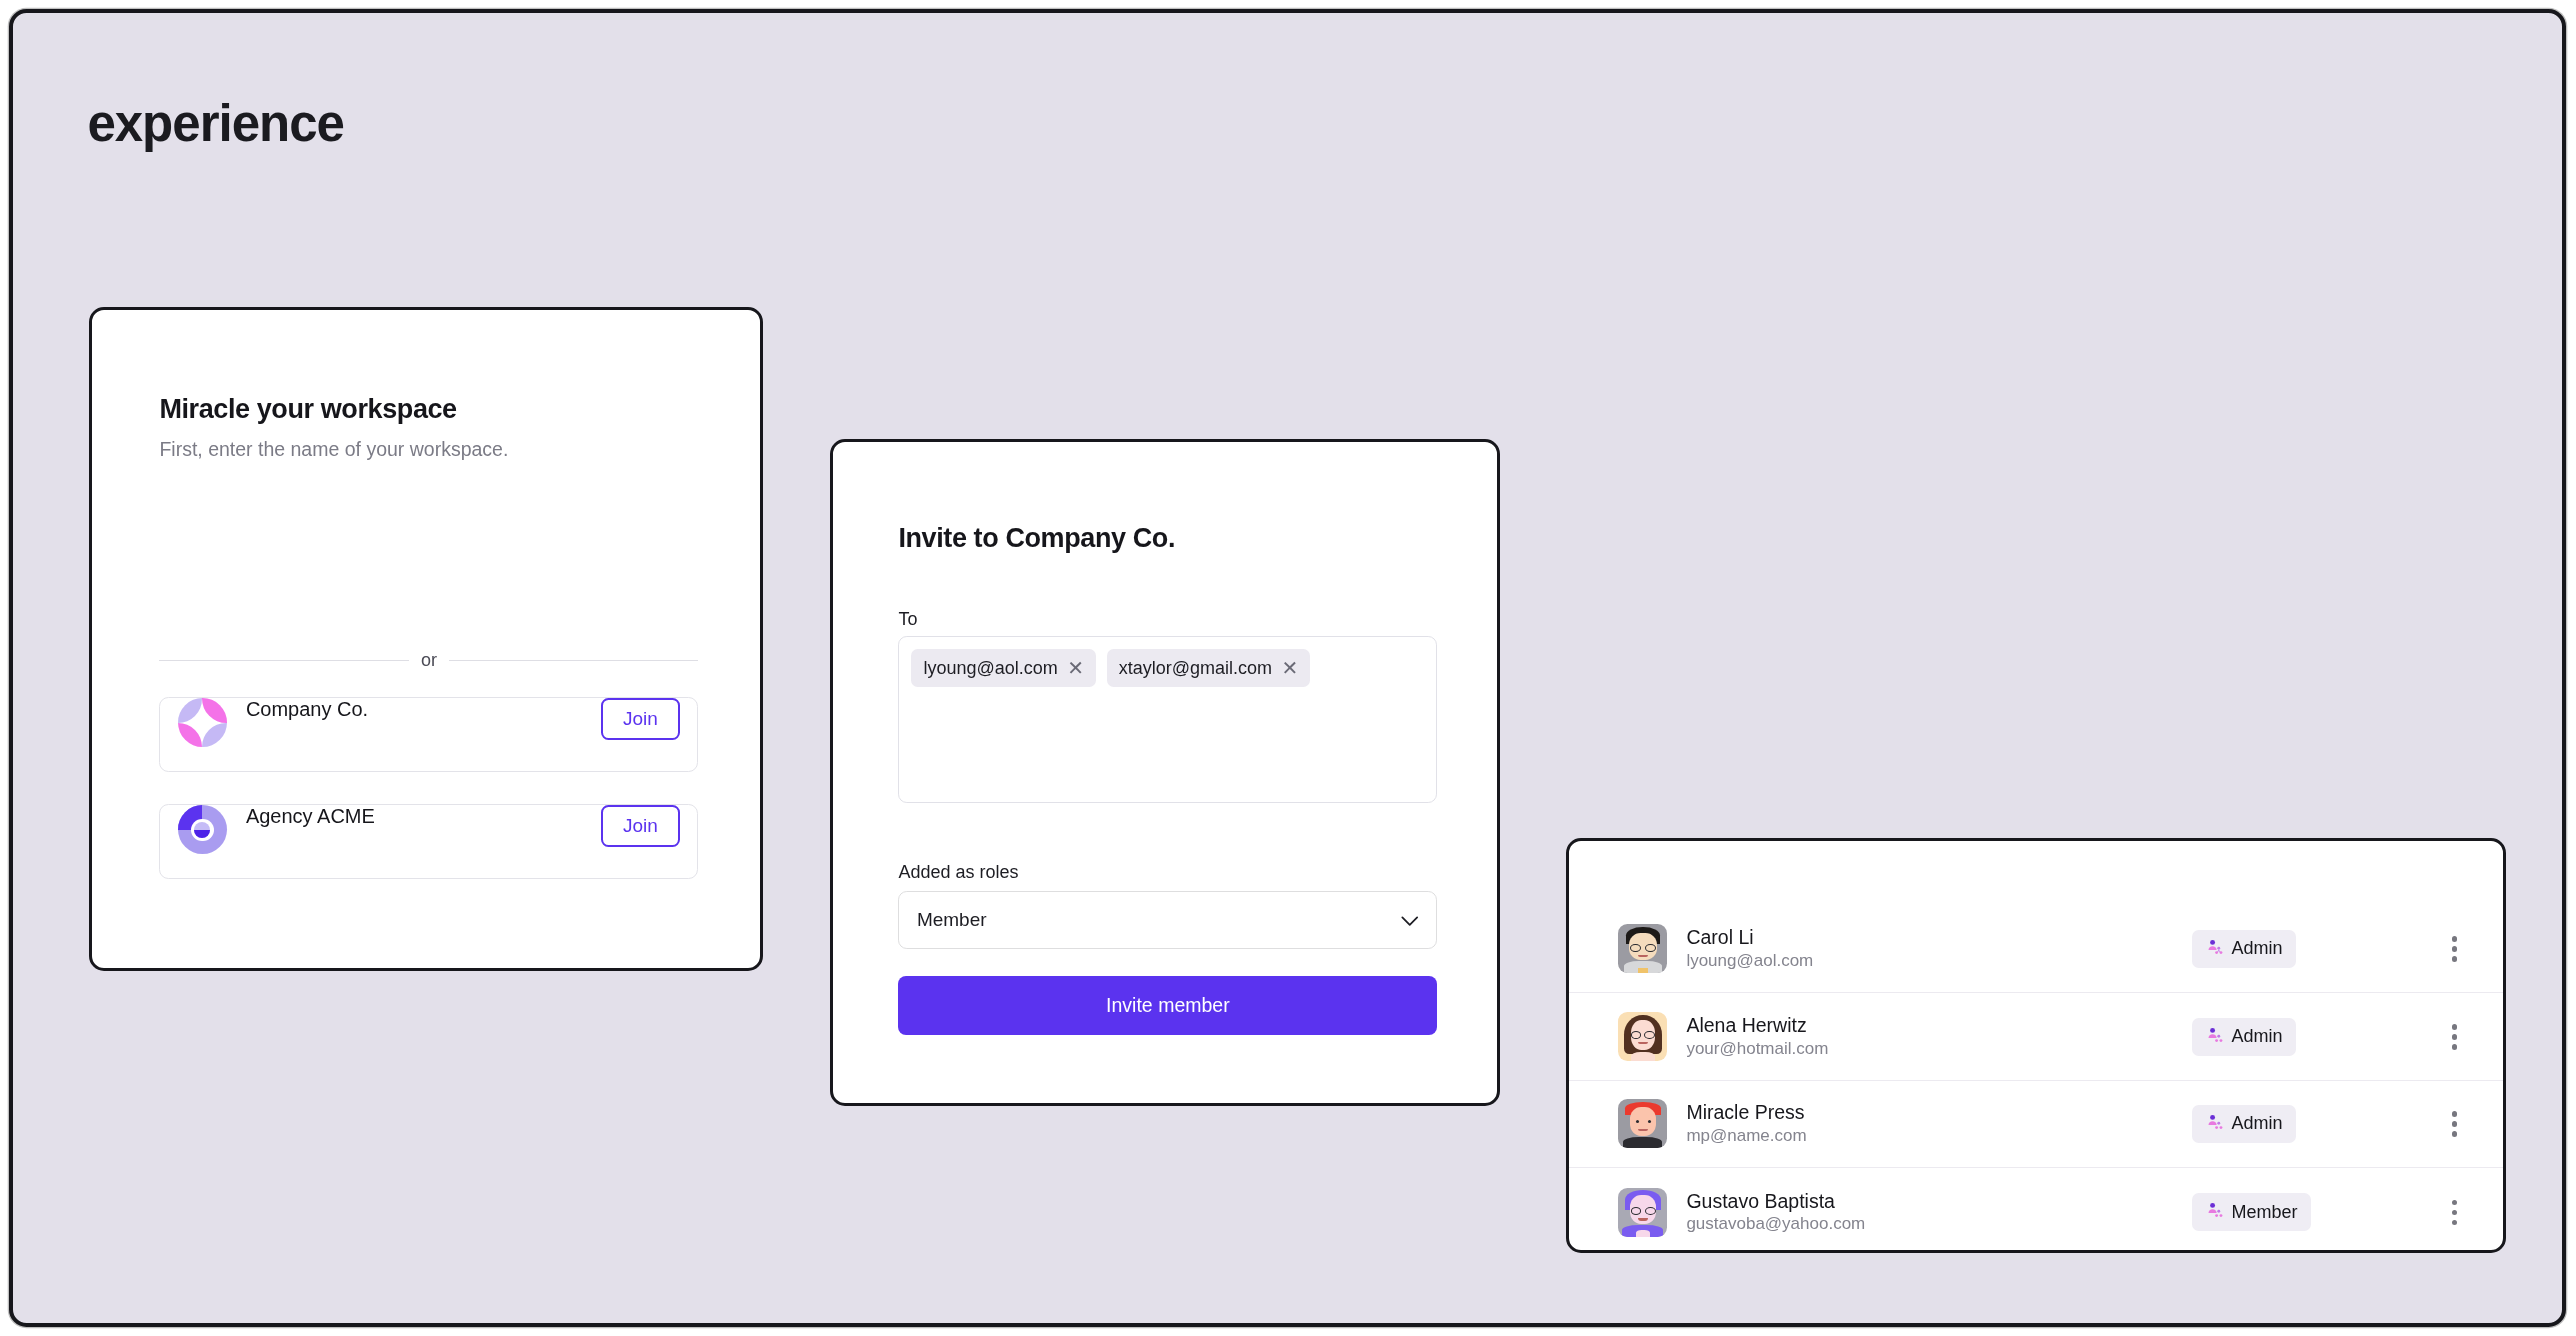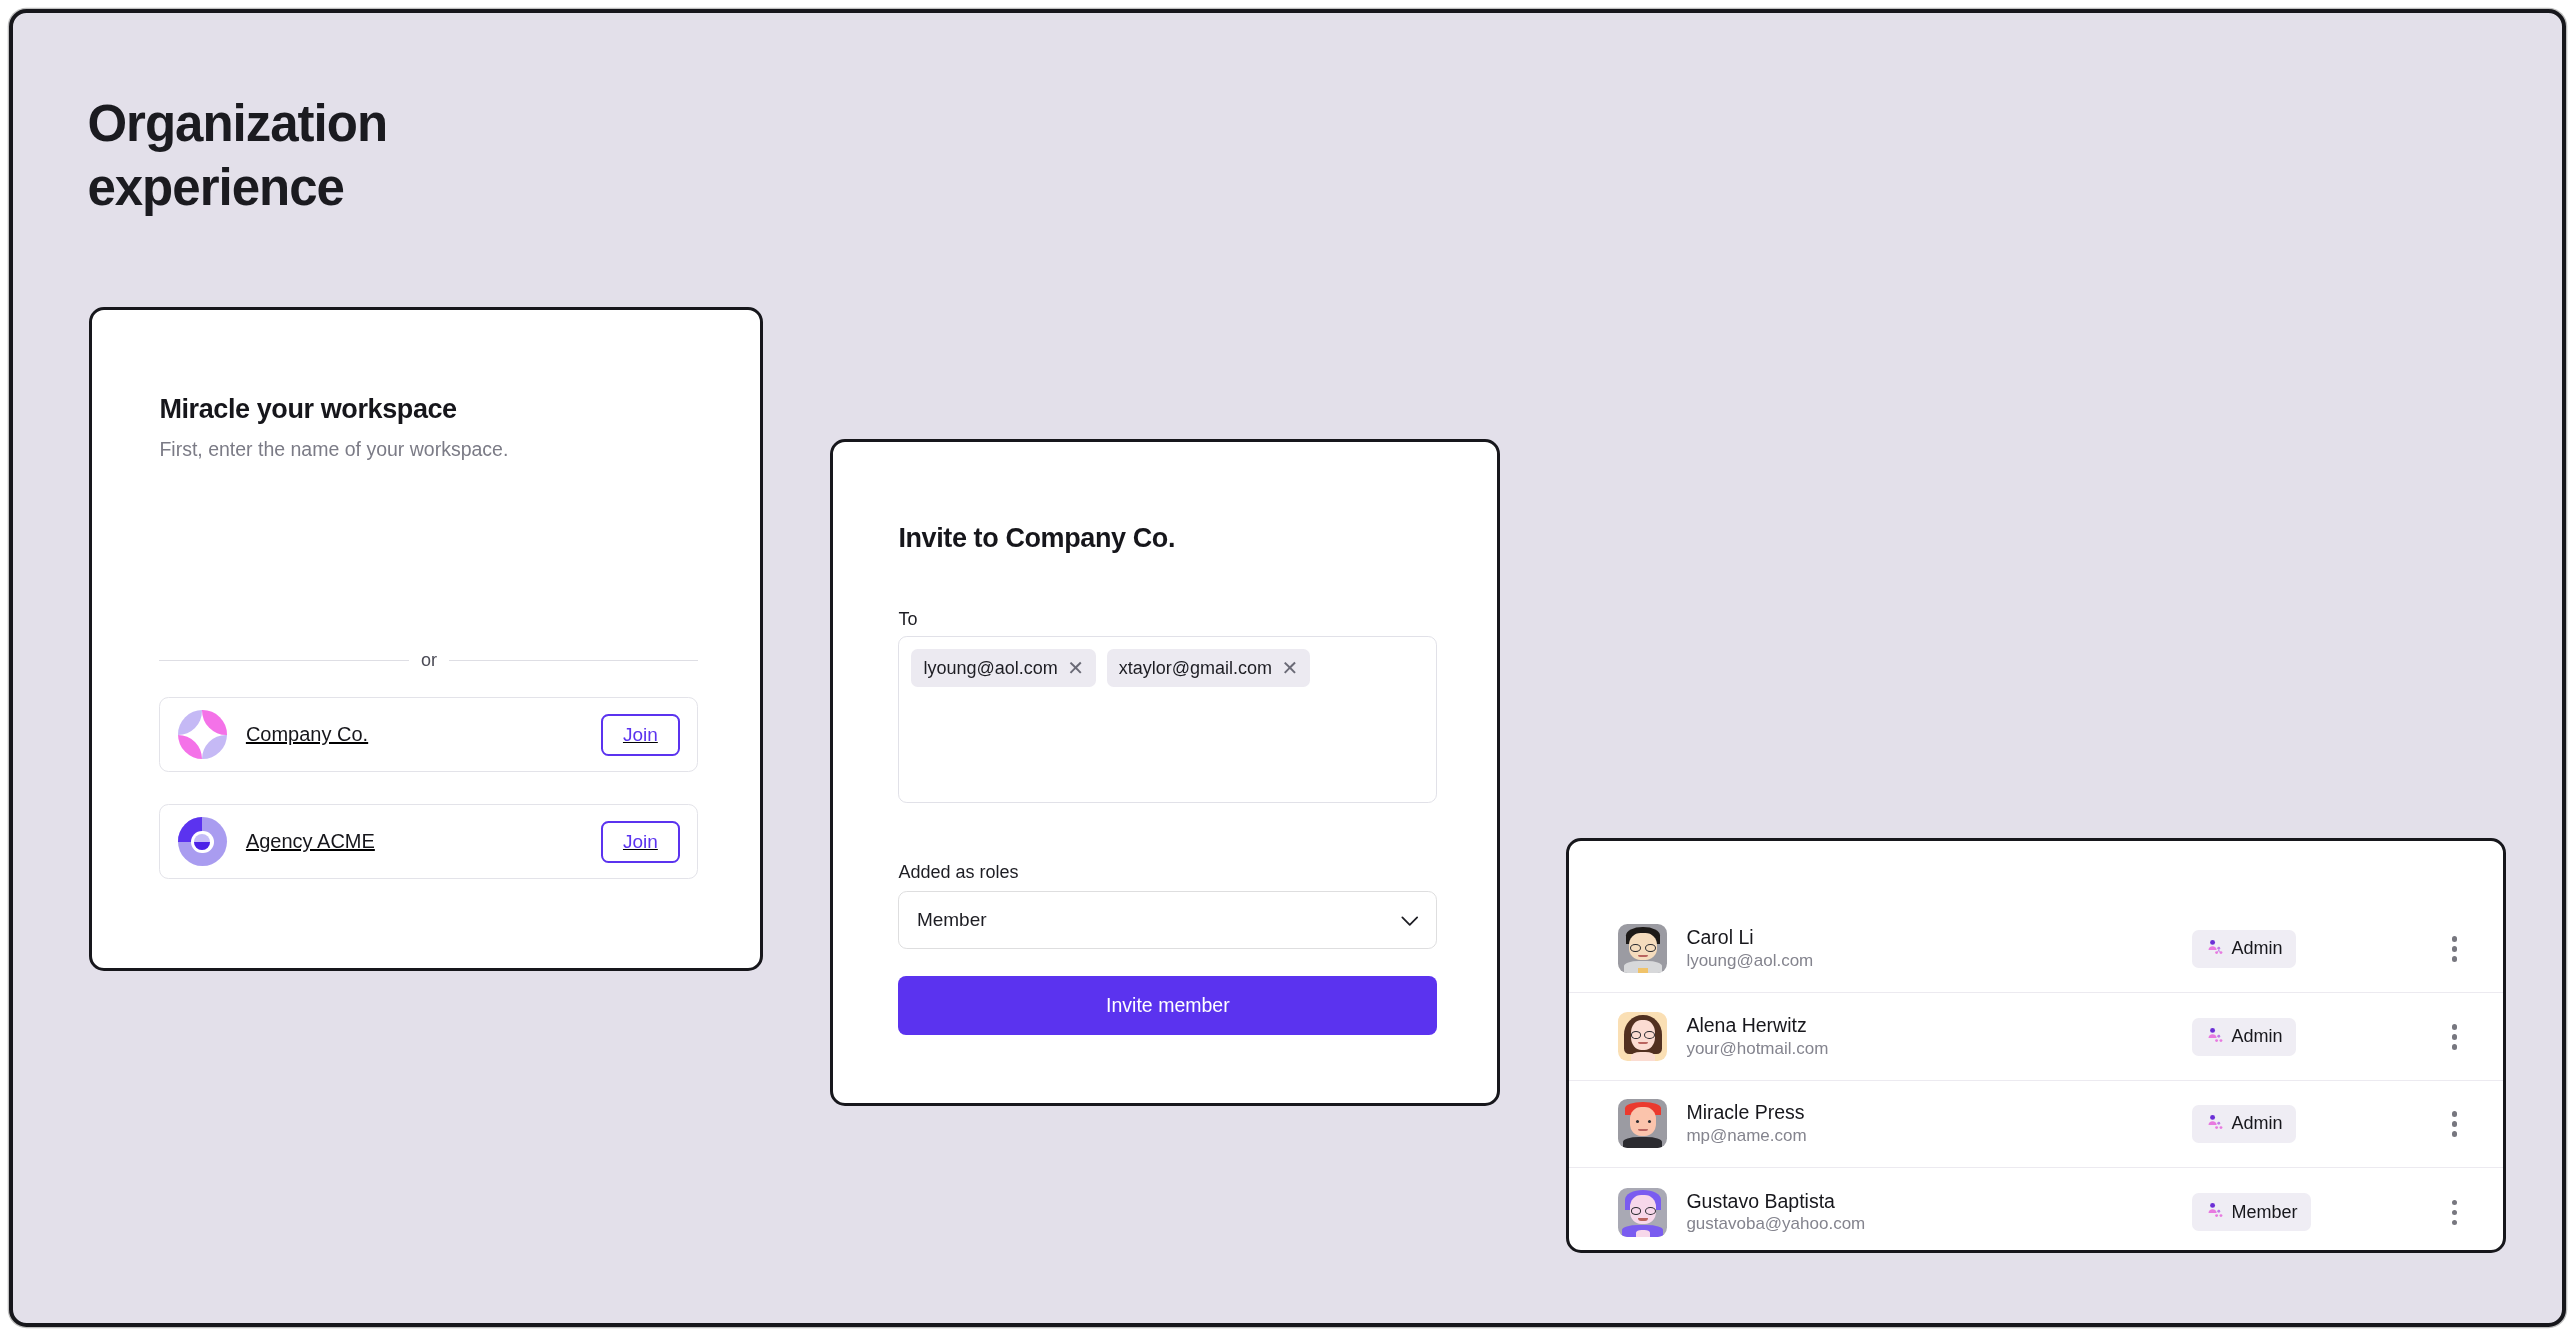--- a/index.html
+++ b/index.html
@@ -91,23 +91,22 @@
     position: absolute; left: 67px; top: 340px;
     width: 539px; height: 20px;
     display: flex; align-items: center; gap: 12px;
   }
   .or-line { flex: 1; height: 1.3px; background: #dedee4; }
   .or-text { font-size: 18px; color: #4a4a55; }
 
   .ws-item {
     position: absolute; left: 67px; width: 539px; height: 75px;
     border: 1.3px solid #e3e3e9; border-radius: 9.4px;
-    display: flex; align-items: center; padding: 0 17.5px;
+    display: flex; padding: 0 17.5px;
     background: #fff;
-    text-decoration: underline;
   }
   #ws-item-0 { top: 387px; }
   #ws-item-1 { top: 494px; }
 
   .ws-logo { width: 49px; height: 49px; position: relative; flex: none; }
   .ws-name { margin-left: 19px; font-size: 20px; color: #16161b; flex: 1; }
 
   .join-btn {
     width: 79px; height: 42px;
     border: 2px solid #5b33ef; border-radius: 7.4px;
@@ -239,21 +238,20 @@
   .av-glass{ position: absolute; border: 1.7px solid #2a2a2f; border-radius: 50%; }
   .av-eye  { position: absolute; width: 3.4px; height: 3.4px; border-radius: 50%; background: #2a2a2f; }
   .av-mouth{ position: absolute; width: 9.4px; height: 2.7px; border-radius: 0 0 5.4px 5.4px; background: #b9645f; }
 </style>
 </head>
 <body>
 
 <div class="frame">
 
   <div class="page-title">
-    <div>Organization</div>
     <div>experience</div>
   </div>
 
   <div class="card" id="create-card">
 
     <div class="cw-title">Miracle your workspace</div>
     <div class="cw-sub">First, enter the name of your workspace.</div>
 
 
 

